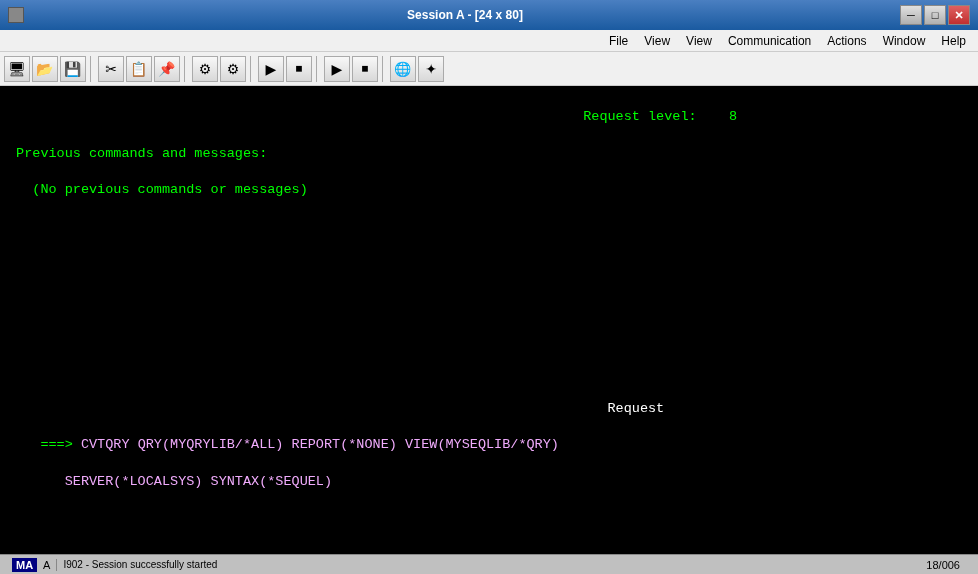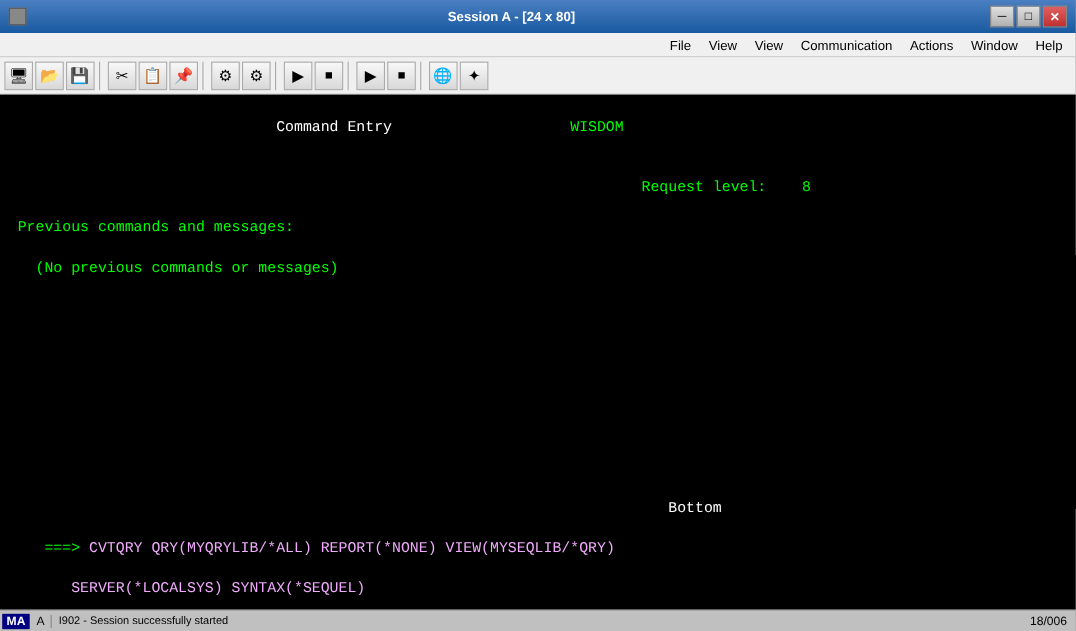--- a/index.html
+++ b/index.html
@@ -91,21 +91,21 @@
       position: relative;
     }
 
     
     #statusbar {
       background: #c0c0c0;
       height: 20px;
       display: flex;
       align-items: center;
       font-size: 11px;
-      padding: 0 2px;
+      padding: 0 12px;
       border-top: 1px solid #888;
     }
     #statusbar .status-seg {
       padding: 0 6px;
       border-right: 1px solid #888;
     }
     #statusbar .status-ma {
       background: #000080;
       color: white;
       padding: 1px 4px;
@@ -174,23 +174,20 @@
   <div class="tb-btn">▶</div>
   <div class="tb-btn">⏹</div>
   <div class="tb-separator"></div>
   <div class="tb-btn">🌐</div>
   <div class="tb-btn">✦</div>
 </div>
 
 <div id="terminal">
 
   <div class="term-line">
-    <span class="t-white">                          Command Entry</span><span class="t-green">                    WISDOM</span>
-  </div>
-  <div class="term-line">
     <span class="t-white">                                                                   </span><span class="t-green">Request level:    8</span>
   </div>
 
   <div class="term-line t-green"> Previous commands and messages:</div>
 
   <div class="term-line">&nbsp;</div>
 
   <div class="term-line t-green">   (No previous commands or messages)</div>
 
   <div class="term-line">&nbsp;</div>
@@ -198,21 +195,21 @@
   <div class="term-line">&nbsp;</div>
   <div class="term-line">&nbsp;</div>
   <div class="term-line">&nbsp;</div>
   <div class="term-line">&nbsp;</div>
   <div class="term-line">&nbsp;</div>
   <div class="term-line">&nbsp;</div>
   <div class="term-line">&nbsp;</div>
   <div class="term-line">&nbsp;</div>
   <div class="term-line">&nbsp;</div>
 
-  <div class="term-line t-white">                                                                          Bottom</div>
+  <div class="term-line t-white">                                                                          Request</div>
 
 
   <div class="term-line">
     <span class="t-green">===&gt; </span><span class="t-bright-green">CVTQRY QRY(MYQRYLIB/*ALL) REPORT(*NONE) VIEW(MYSEQLIB/*QRY)</span>
   </div>
 
   <div class="term-line t-bright-green">       SERVER(*LOCALSYS) SYNTAX(*SEQUEL)</div>
 
 </div>
 

